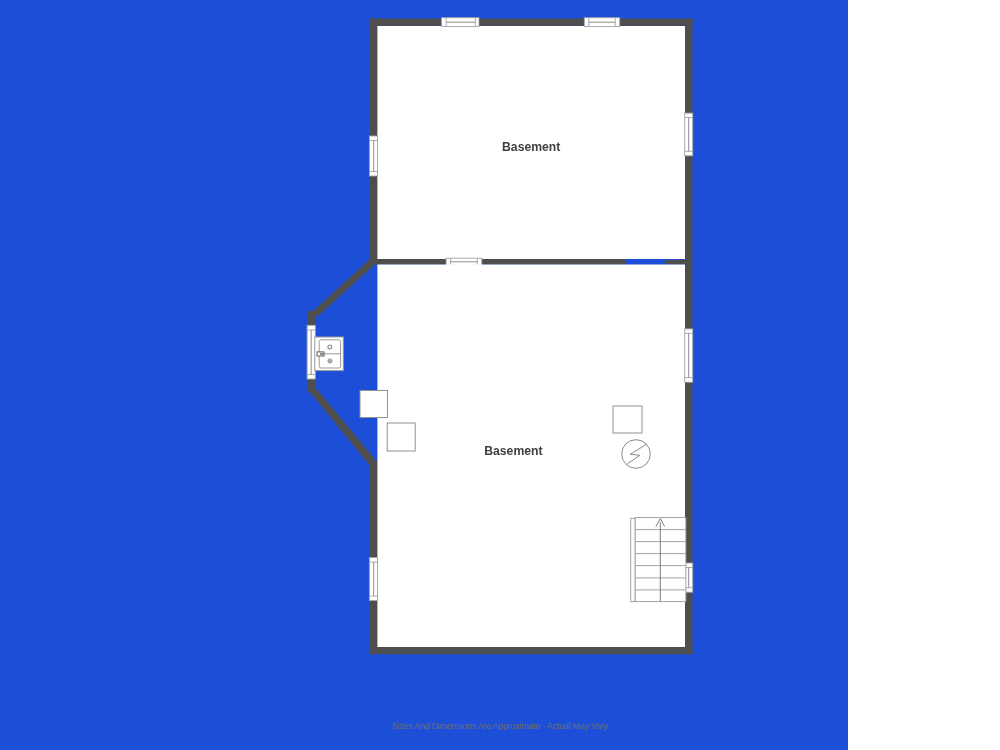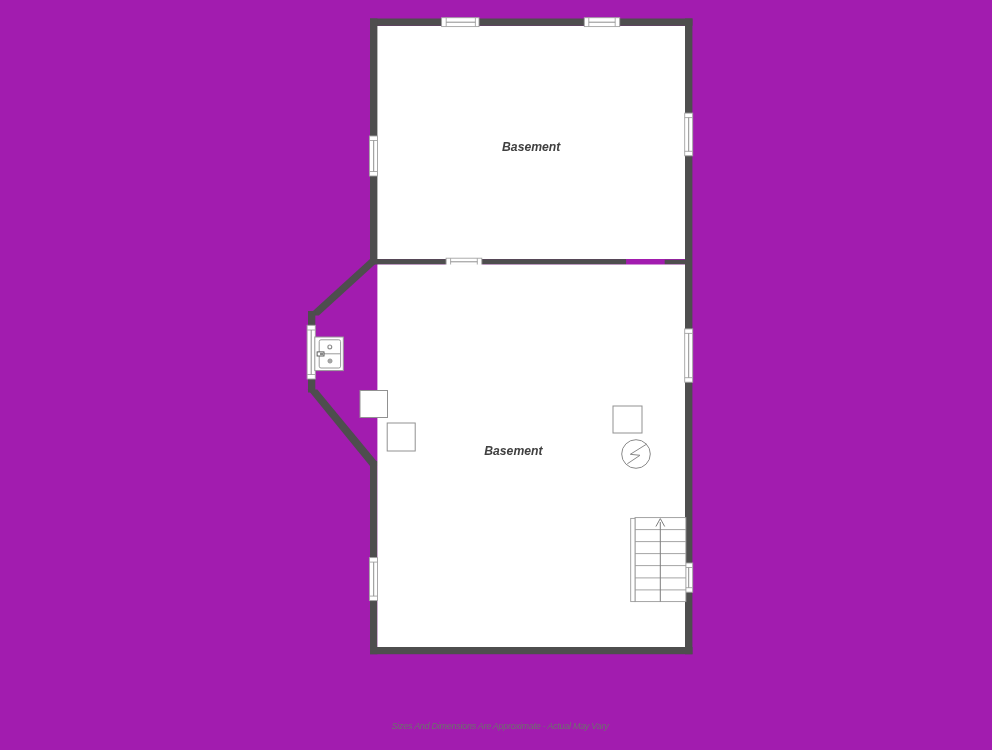--- a/index.html
+++ b/index.html
@@ -1,17 +1,17 @@
 <!DOCTYPE html>
 <html><head>
 <meta charset="utf-8">
 <style>
   html,body{margin:0;padding:0;background:#ffffff;}
-  .page{position:relative;width:992px;height:750px;background:#a21caf;overflow:hidden;
-        font-family:"Liberation Sans", sans-serif;font-style:italic;}
+  .page{position:relative;width:848px;height:750px;background:#1d4ed8;overflow:hidden;
+        font-family:"Liberation Sans", sans-serif;}
   svg{position:absolute;left:0;top:0;}
 </style>
 </head>
 <body>
 <div class="page">
 <svg width="1000" height="750" viewBox="0 0 1000 750">
 
 <g>
   <rect x="377" y="26" width="308" height="233" fill="#ffffff"></rect>
 </g>

